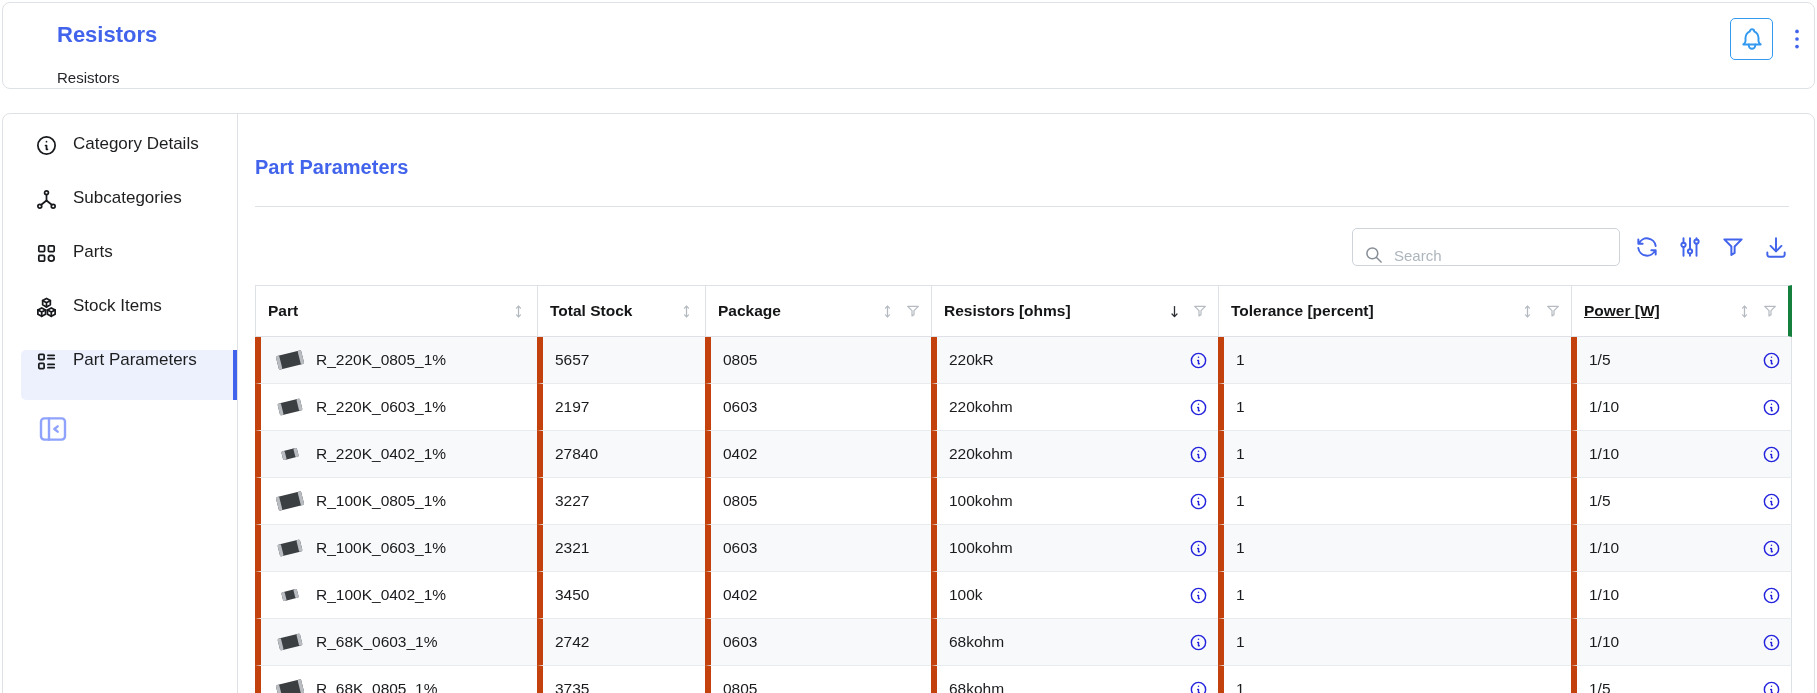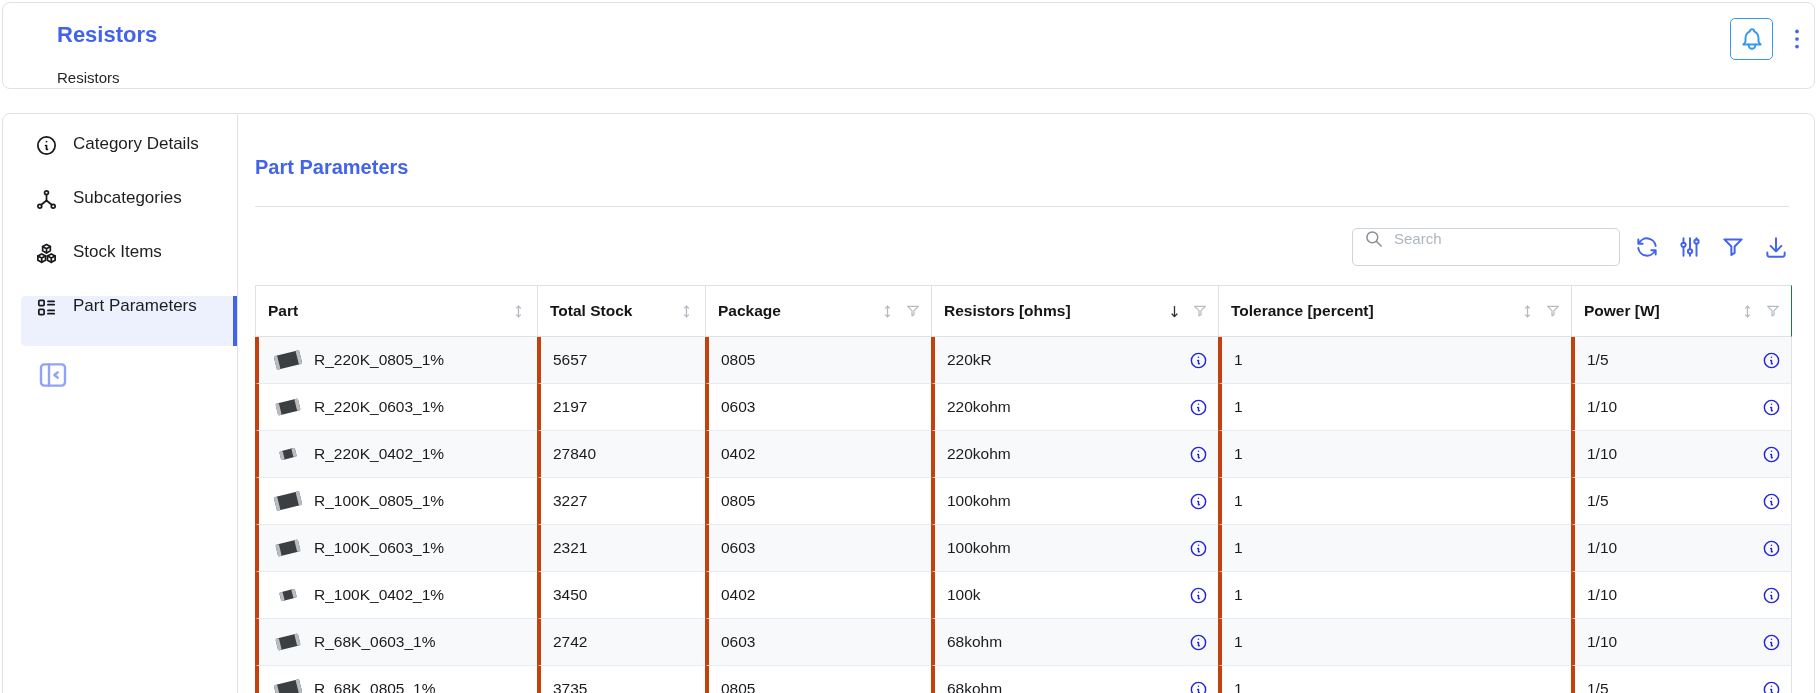--- a/index.html
+++ b/index.html
@@ -37,42 +37,42 @@
   .collapse-btn { margin:13px 0 0 34px; width:32px; height:32px; color:#8fa3fc; cursor:pointer; }
   .collapse-btn svg { width:32px; height:32px; }
 
   
   #content { position:absolute; left:236px; top:0; right:0; bottom:0; padding:0 25px 0 16px; }
   .panel-title { margin-top:41px; font-size:20px; font-weight:700; color:#4263eb; line-height:24px; }
   .panel-divider { margin-top:27px; border-top:1px solid #dee2e6; height:0; }
   .toolbar { margin-top:21px; height:38px; display:flex; justify-content:flex-end; align-items:center; gap:11px; }
   .search-box {
     width:268px; height:38px; border:1px solid #ced4da; border-radius:5px;
-    display:flex; align-items:flex-start; gap:8px; padding:0 11px; background:#fff;
+    display:flex; align-items:flex-end; gap:8px; padding:0 11px; background:#fff;
   }
   .search-box .icon { width:20px; height:20px; color:#868e96; flex:none; }
   .search-box .icon svg { width:20px; height:20px; }
   .search-box input { border:none; outline:none; flex:1; font-size:15px; color:#495057; font-family:"Liberation Sans", sans-serif; background:transparent; min-width:0; }
   .search-box input::placeholder { color:#adb5bd; }
   .tool-icon { width:26px; height:26px; color:#4263eb; cursor:pointer; margin-left:3px; }
   .tool-icon svg { width:26px; height:26px; }
 
   
   table { margin-top:19px; border-collapse:separate; border-spacing:0; table-layout:fixed; width:1537px; font-size:15.5px; color:#1a1b1e; }
   th {
     height:52px; padding:0 10px 0 12px; text-align:left; font-weight:700; color:#141517; background:#fff;
     border-top:1px solid #dee2e6; border-bottom:1px solid #dee2e6; border-left:1px solid #dee2e6; cursor:pointer;
   }
-  th:last-child { border-right:1px solid #15803d; }
+  th:last-child { border-right:4px solid #15803d;text-decoration:underline; }
   .th-inner { display:flex; align-items:center; justify-content:space-between; gap:6px; }
   .th-icons { display:flex; align-items:center; gap:9px; flex:none; }
   .icon.sort-idle   { color:#b4bac0; } .icon.sort-idle svg { width:17px; height:17px; }
   .icon.sort-active { color:#2b2e33; } .icon.sort-active svg { width:17px; height:17px; }
   .icon.filter-idle { color:#b4bac0; } .icon.filter-idle svg { width:16px; height:16px; }
-  td { height:46px; padding:0 10px 0 12px; border-left:4px solid #c2410c; border-bottom:1px solid #e9ecef; background:#fff; }
+  td { height:46px; padding:0 10px 0 12px; border-left:6px solid #c2410c; border-bottom:1px solid #e9ecef; background:#fff; }
   td:last-child { border-right:1px solid #dee2e6; }
   tr.striped td { background:#f8f9fa; }
   .cell-part { display:flex; align-items:center; gap:9px; height:46px; }
   .thumb { width:34px; height:26px; flex:none; display:flex; align-items:center; justify-content:center; }
   .cell-flex { display:flex; align-items:center; justify-content:space-between; height:46px; }
   .icon.cell-info { width:19px; height:19px; color:#2323dd; cursor:pointer; flex:none; }
   .icon.cell-info svg { width:19px; height:19px; }
   .icon { display:inline-flex; align-items:center; justify-content:center; }
 </style>
 </head>
@@ -117,20 +117,31 @@
           <span class="icon ">
             <svg viewBox="0 0 24 24" fill="none" stroke="currentColor" stroke-width="1.8" stroke-linecap="round" stroke-linejoin="round">
               <circle cx="12" cy="5" r="2"></circle>
               <circle cx="5" cy="19" r="2"></circle>
               <circle cx="19" cy="19" r="2"></circle>
               <path d="M6.5 17.5l5.5-4.5l5.5 4.5"></path>
               <path d="M12 7v6"></path>
             </svg>
           </span>
           <span>Subcategories</span>
+        </div>
+        <div class="nav-item">
+          <span class="icon ">
+            <svg viewBox="0 0 24 24" fill="none" stroke="currentColor" stroke-width="1.8" stroke-linecap="round" stroke-linejoin="round">
+              <rect x="4" y="4" width="6" height="6" rx="1"></rect>
+              <rect x="14" y="4" width="6" height="6" rx="1"></rect>
+              <rect x="4" y="14" width="6" height="6" rx="1"></rect>
+              <circle cx="17" cy="17" r="3"></circle>
+            </svg>
+          </span>
+          <span>Parts</span>
         </div>
         <div class="nav-item">
           <span class="icon ">
             <svg viewBox="0 0 24 24" fill="none" stroke="currentColor" stroke-width="1.8" stroke-linecap="round" stroke-linejoin="round">
               <path d="M12 2.6l4 2.2v4.4l-4 2.2l-4-2.2V4.8z"></path>
               <path d="M8 4.8l4 2.2l4-2.2M12 7v4.4"></path>
               <path d="M7 12.4l4 2.2v4.4l-4 2.2l-4-2.2v-4.4z"></path>
               <path d="M3 14.6l4 2.2l4-2.2M7 16.8v4.4"></path>
               <path d="M17 12.4l4 2.2v4.4l-4 2.2l-4-2.2v-4.4z"></path>
               <path d="M13 14.6l4 2.2l4-2.2M17 16.8v4.4"></path>

